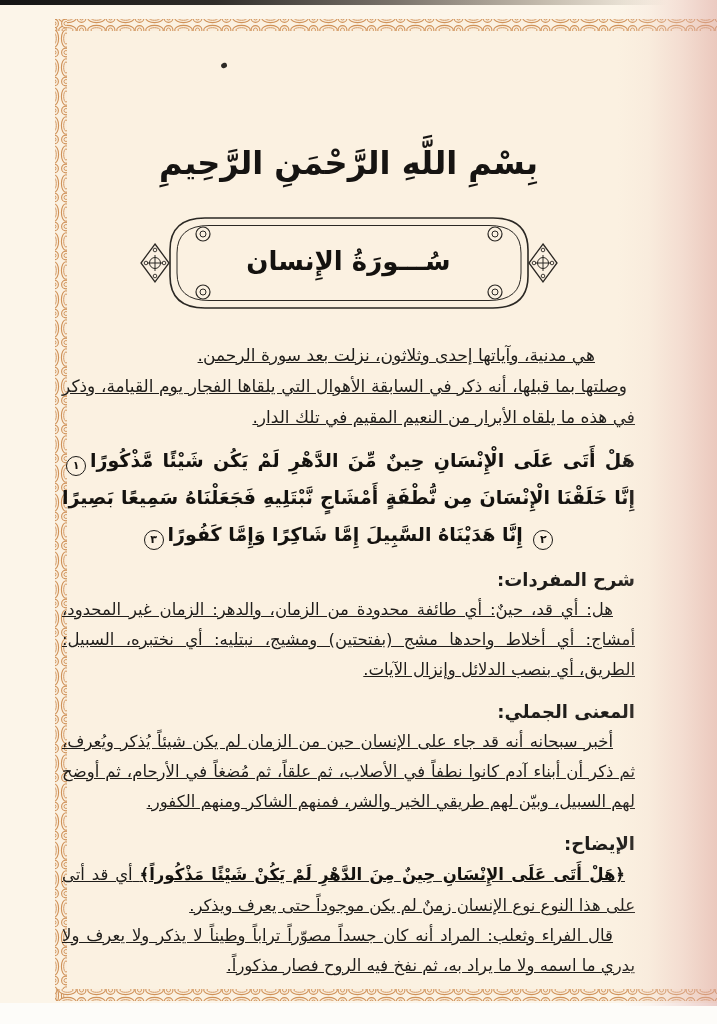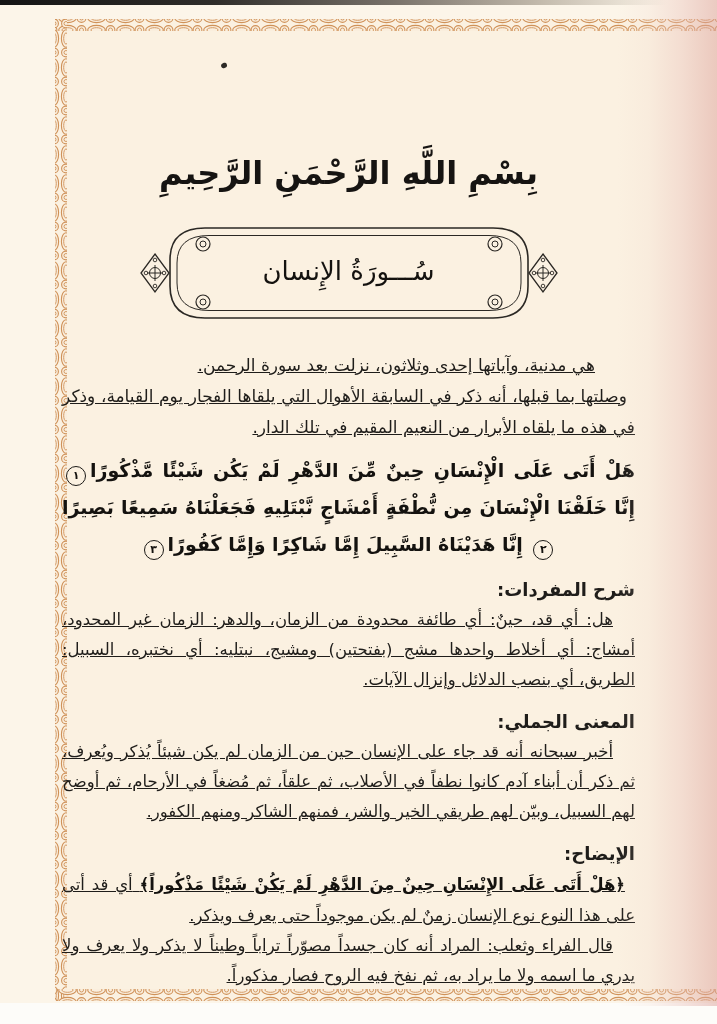--- a/index.html
+++ b/index.html
@@ -37,37 +37,37 @@
       rgba(231,188,182,0.38) 35%,
       rgba(240,214,204,0.20) 68%,
       rgba(240,214,204,0) 100%);
     pointer-events: none;
   }
   .chain-frame { position: absolute; top: 0; left: 0; }
   .speck { position: absolute; left: 221px; top: 63px; width: 6px; height: 5px;
            background: #2c2a26; border-radius: 60% 40% 50% 50%; transform: rotate(-20deg); }
 
   .content {
-    position: absolute; left: 62px; top: 16px; width: 573px; height: 1004px;
+    position: absolute; left: 62px; top: 6px; width: 573px; height: 1004px;
   }
   .bismillah {
     margin-top: 120px;
     text-align: center;
     font-size: 32px;
     font-weight: bold;
     line-height: 74px;
     letter-spacing: 0.5px;
     color: #161412;
   }
   .cartouche { position: relative; width: 420px; height: 110px; margin: 8px auto 0; }
   .cartouche svg { position: absolute; inset: 0; }
   .cartouche-title {
     position: absolute; inset: 0;
     display: flex; align-items: center; justify-content: center;
-    font-size: 26px; font-weight: normal; padding-bottom: 4px; color: #14120f;
+    font-size: 26px; font-weight: bold; padding-bottom: 4px; color: #14120f;
   }
   p { margin: 0; text-decoration: underline; }
   .body-text { font-size: 17px; line-height: 31px; text-align: justify; }
   .intro { margin-top: 22px; }
   .intro-p1 { text-indent: 40px; }
   .intro-p2 { text-indent: 8px; }
   .quran {
     margin-top: 9px;
     font-size: 19px; font-weight: bold;
     line-height: 37px;

